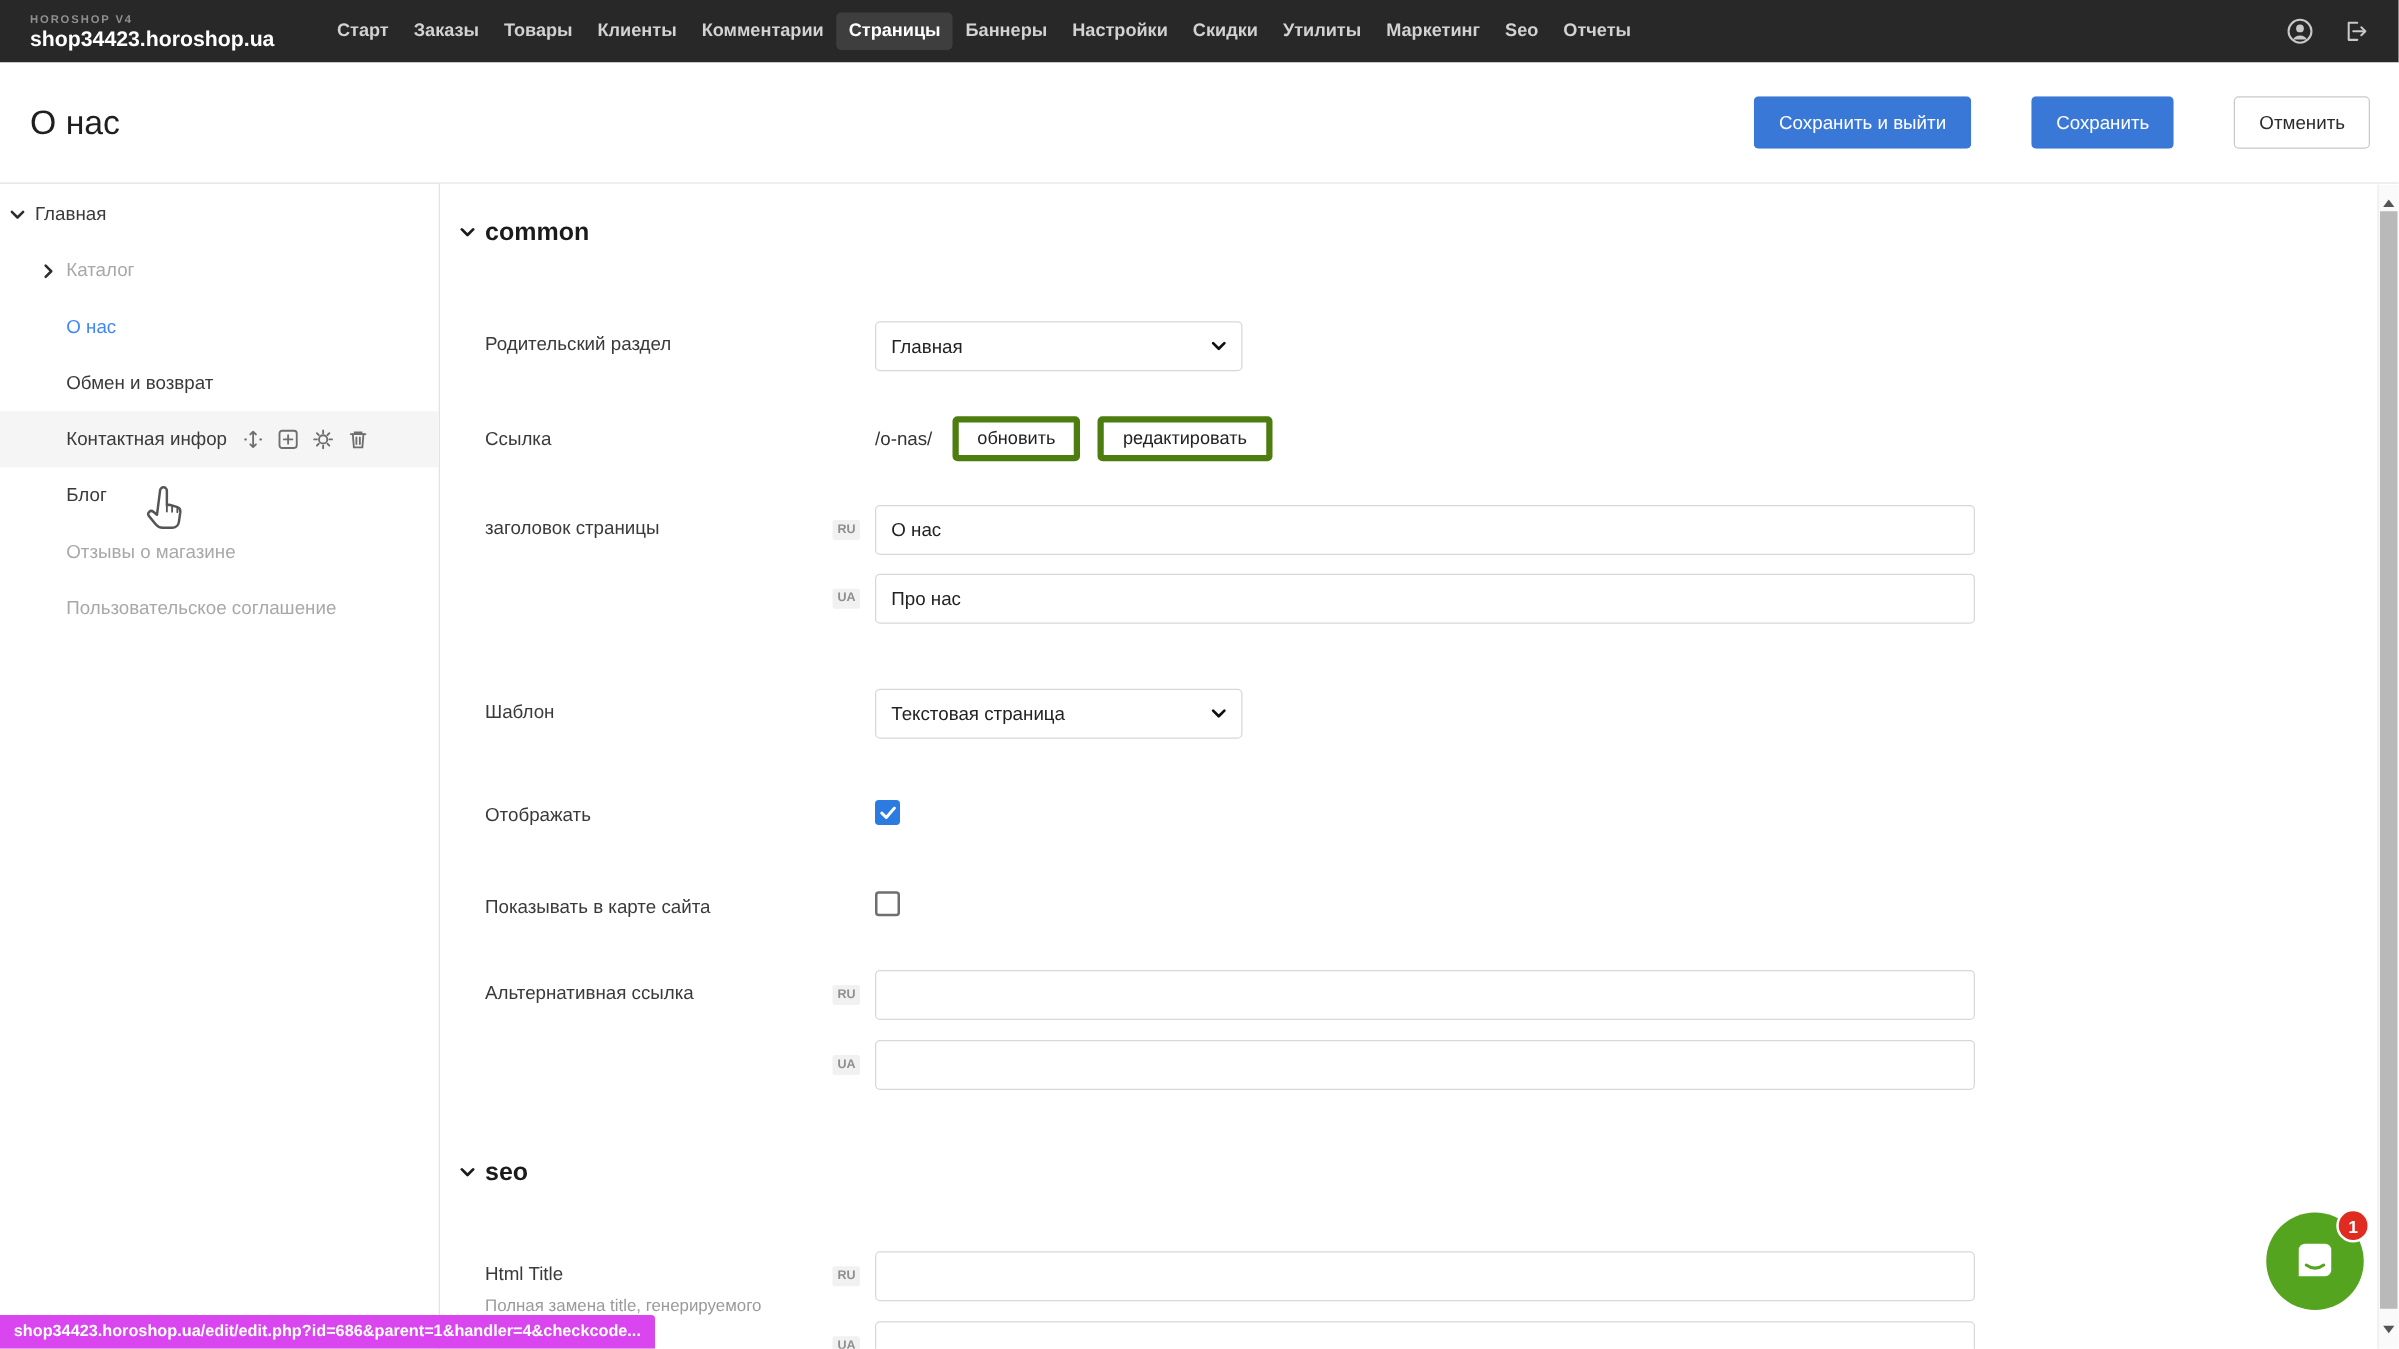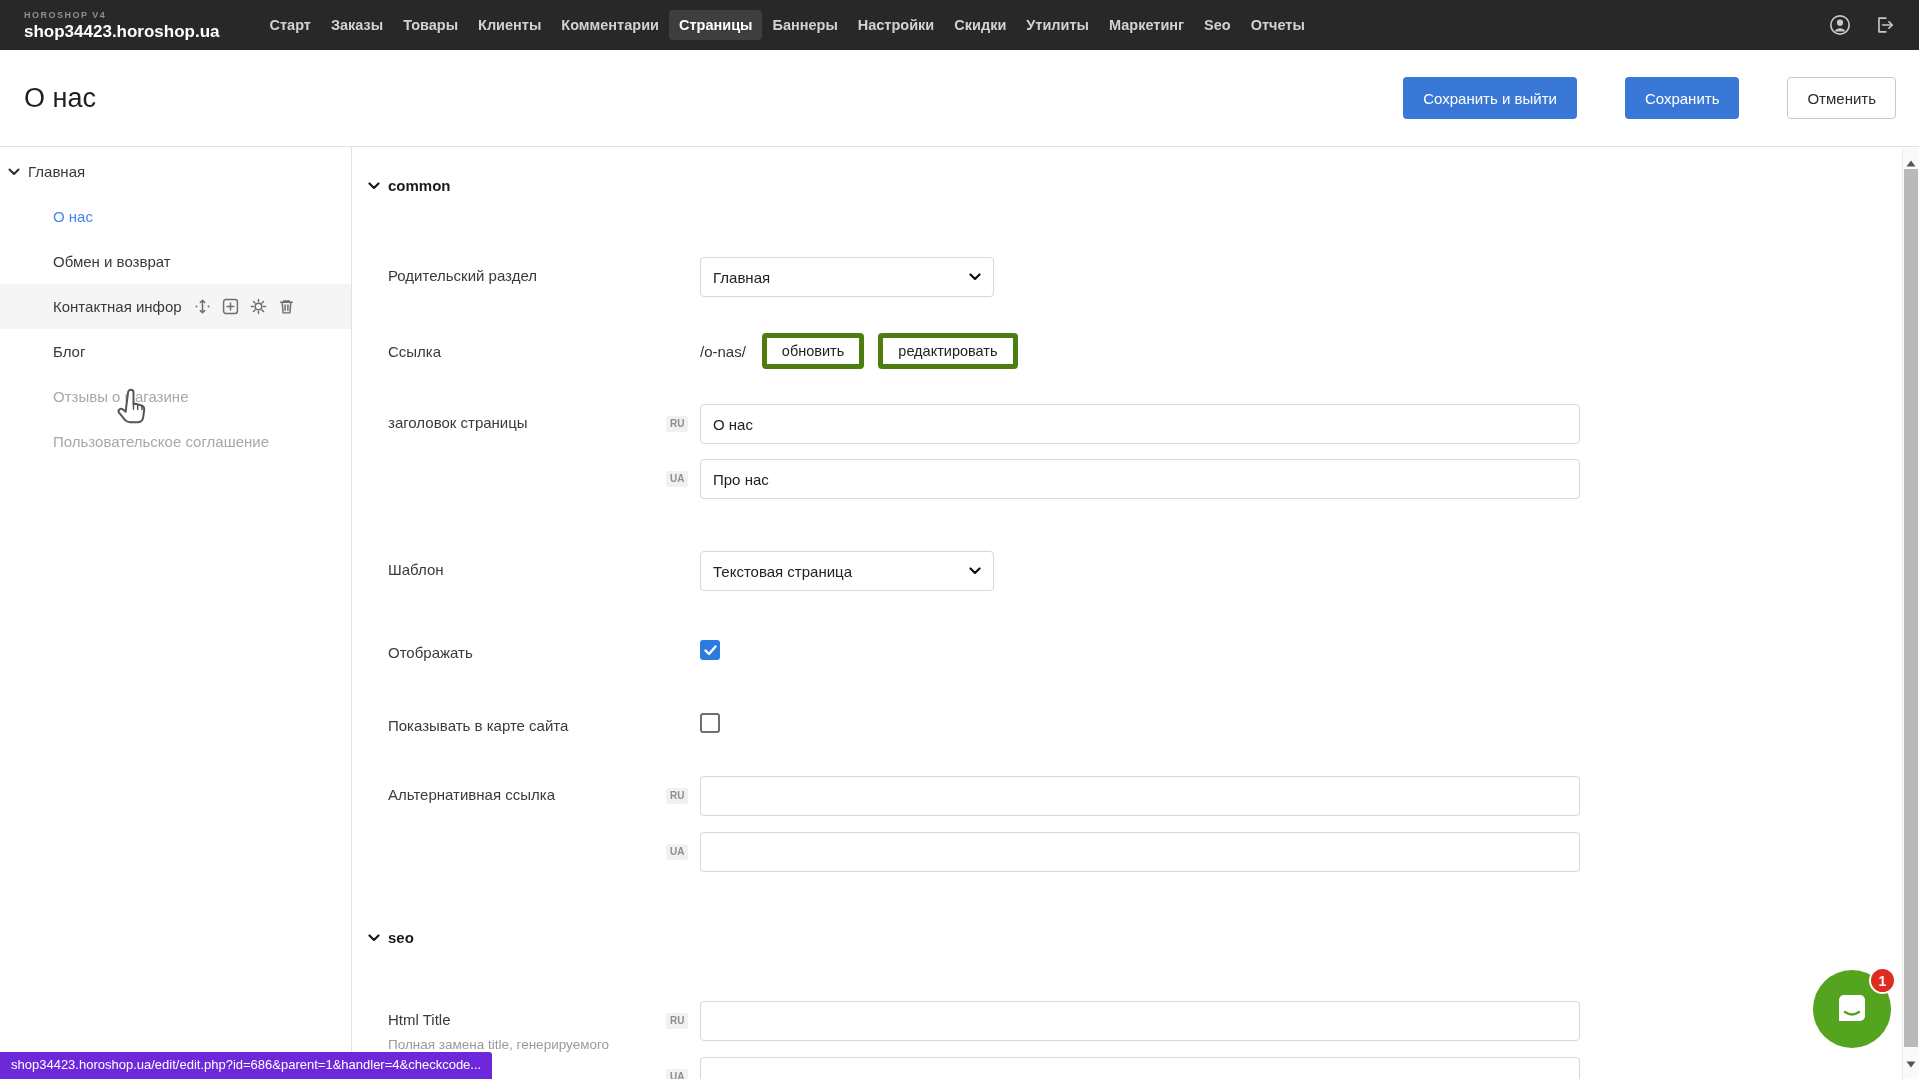--- a/index.html
+++ b/index.html
@@ -39,21 +39,21 @@
   .chev-slot { width:20px; display:flex; align-items:center; color:#2d2d2d; }
   .lvl1 .chev-slot { width:18px; }
   .tree-row.dim { color:#a8a8a8; }
   .tree-row.sel { color:#4285f4; }
   .tree-row.hovered { background:#f5f5f5; }
   .row-icons { display:flex; align-items:center; gap:11px; margin-left:12px; color:#6e6e6e; }
   .row-icons svg { display:block; cursor:pointer; }
 
   
   .content { flex:1; padding:28px 0 0 16px; position:relative; background:#fff; }
-  .section-title { display:flex; align-items:center; gap:8px; font-size:15px; font-weight:bold; color:#1b1b1b; line-height:22px; cursor:pointer; }
+  .section-title { display:flex; align-items:center; gap:8px; font-size:20px; font-weight:bold; color:#1b1b1b; line-height:22px; cursor:pointer; }
   .section-title .chev { color:#1b1b1b; display:flex; }
   .sec-common { margin-bottom:60px; }
   .sec-seo { margin-top:55px; margin-bottom:52px; }
 
   .form-row { display:flex; margin-left:20px; }
   .f-label { width:312px; flex-shrink:0; font-size:15px; color:#3a3a3a; padding-top:10px; line-height:1.25; }
   .f-label .hint { font-size:13.5px; color:#9a9a9a; margin-top:8px; max-width:300px; }
 
   .select { width:294px; height:40px; border:1px solid #d8d8d8; border-radius:4px; background:#fff;
             display:flex; align-items:center; justify-content:space-between; padding:0 12px 0 12px;
@@ -85,22 +85,22 @@
   .r-sitemap  { margin-bottom:40px; }
   .r-altlink  { margin-bottom:0; }
 
   
   .scrollbar { position:absolute; right:0; top:148px; bottom:0; width:17px; background:#fafafa; border-left:1px solid #ececec; z-index:5; }
   .sb-up   { position:absolute; top:5px; left:3px; color:#555; }
   .sb-down { position:absolute; bottom:7px; left:3px; color:#555; }
   .sb-thumb{ position:absolute; top:21px; bottom:32px; left:1px; width:14px; background:#b9b9b9; cursor:grab; }
 
   
-  .statusbar { position:absolute; left:0; bottom:0; z-index:50; background:#6d28d9; color:#fff;
-               font-size:13px; font-weight:normal; padding:5px 11px 7px; border-radius:0 3px 0 0; white-space:nowrap; }
+  .statusbar { position:absolute; left:0; bottom:0; z-index:50; background:#d946ef; color:#fff;
+               font-size:13px; font-weight:bold; padding:5px 11px 7px; border-radius:0 3px 0 0; white-space:nowrap; }
 
   
   .chat { position:absolute; right:28px; bottom:31px; width:78px; height:78px; border-radius:50%;
           background:#55a41f; display:flex; align-items:center; justify-content:center; z-index:60; cursor:pointer; }
   .chat-badge { position:absolute; top:-3px; right:-5px; width:27px; height:27px; border-radius:50%;
                 background:#e02b20; color:#fff; font-size:14px; font-weight:bold;
                 display:flex; align-items:center; justify-content:center; border:2px solid #fff; }
 
   
   .cursor { position:absolute; left:113px; top:387px; z-index:70; pointer-events:none; }
@@ -157,20 +157,28 @@
 
     <div class="tree-row lvl0">
       <span class="chev-slot">
         <svg width="12" height="8" viewBox="0 0 12 8" fill="none" stroke="currentColor" stroke-width="2" stroke-linecap="round" stroke-linejoin="round">
             <polyline points="1.5,1.5 6,6 10.5,1.5"></polyline>
           </svg>
       </span>
       <span>Главная</span>
     </div>
 
+    <div class="tree-row lvl1 dim">
+      <span class="chev-slot">
+        <svg width="8" height="12" viewBox="0 0 8 12" fill="none" stroke="#2d2d2d" stroke-width="2" stroke-linecap="round" stroke-linejoin="round">
+            <polyline points="1.5,1.5 6,6 1.5,10.5"></polyline>
+          </svg>
+      </span>
+      <span>Каталог</span>
+    </div>
 
     <div class="tree-row lvl1 sel">
       <span class="chev-slot"></span>
       <span>О нас</span>
     </div>
 
 
     <div class="tree-row lvl1">
       <span class="chev-slot"></span>
       <span>Обмен и возврат</span>

